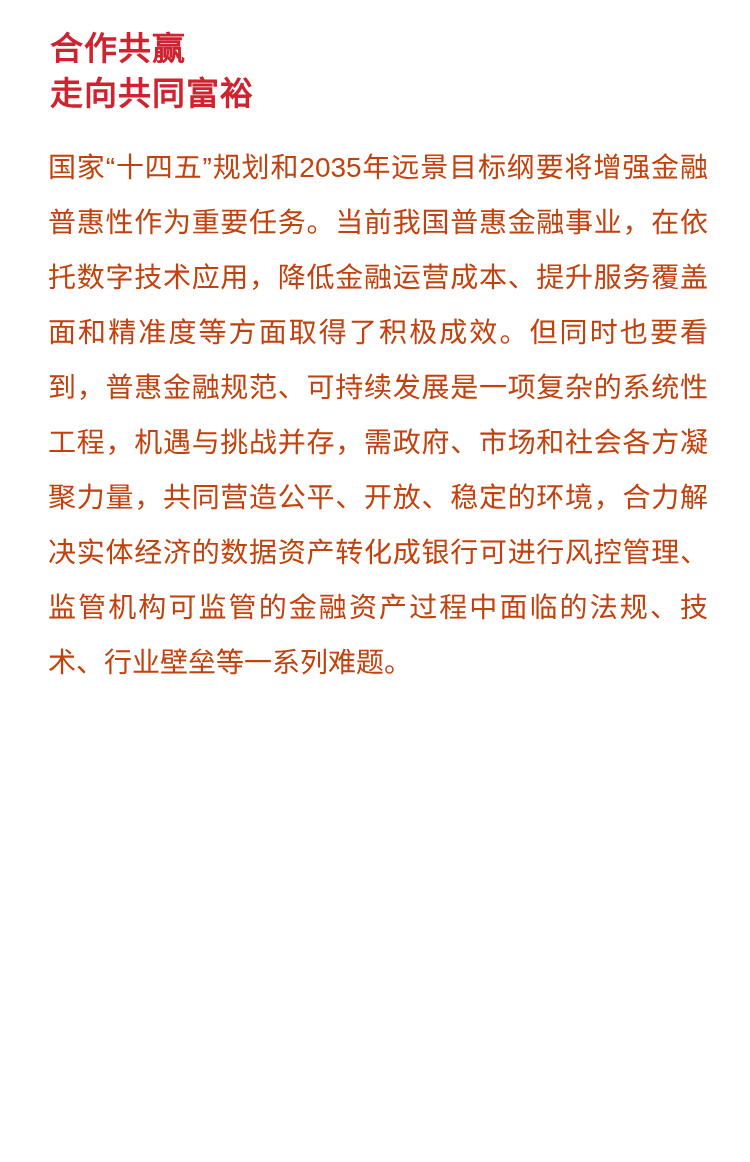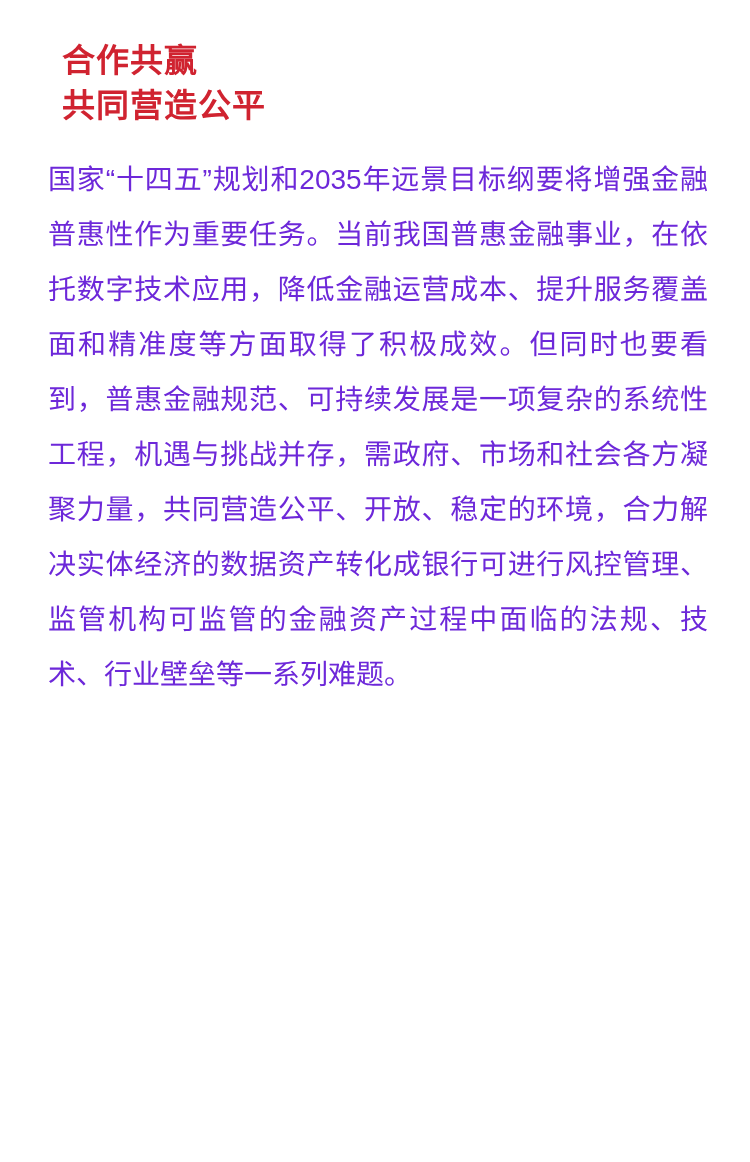--- a/index.html
+++ b/index.html
@@ -12,55 +12,55 @@
     width: 750px;
     height: 1162px;
     margin: 0 auto;
     background: #ffffff;
     box-sizing: border-box;
     padding: 24px 42px 0 48px;
     font-family: "Liberation Sans", "DejaVu Sans", sans-serif;
     overflow: hidden;
   }
   h1.article-title {
-    margin: 14px;
+    margin: 2px;
     padding: 0;
     font-size: 33px;
     line-height: 45px;
     font-weight: 700;
     letter-spacing: 1px;
   }
   .title-line {
     display: block;
   }
   p.body-para {
     margin: 0;
     padding: 0;
     font-size: 28px;
     line-height: 55px;
-    color: #6d28d9;
+    color: #c2410c;
     text-align: justify;
     letter-spacing: 0;
   }
   p.body-para.first {
     margin-top: 24px;
   }
   p.body-para.second {
     margin-top: 28px;
   }
   .seg-bold {
     font-weight: 700;
   }
 </style>
 </head>
 <body>
 
 <div class="page">
 
   <h1 class="article-title" style="color:#d02330">
     <span class="title-line">合作共赢</span>
-    <span class="title-line">共同营造公平</span>
+    <span class="title-line">走向共同富裕</span>
   </h1>
 
   <p class="body-para first"><span>国家“十四五”规划和2035年远景目标纲要将增强金融普惠性作为重要任务。当前我国普惠金融事业，在依托数字技术应用，降低金融运营成本、提升服务覆盖面和精准度等方面取得了积极成效。但同时也要看到，普惠金融规范、可持续发展是一项复杂的系统性工程，机遇与挑战并存，需政府、市场和社会各方凝聚力量，共同营造公平、开放、稳定的环境，合力解决实体经济的数据资产转化成银行可进行风控管理、监管机构可监管的金融资产过程中面临的法规、技术、行业壁垒等一系列难题。</span></p>
 
 
 </div>
 
 </body></html>

